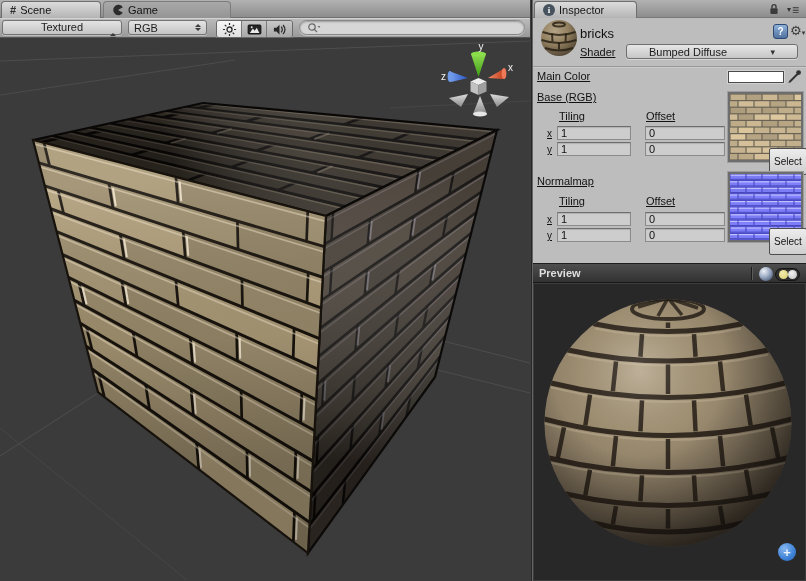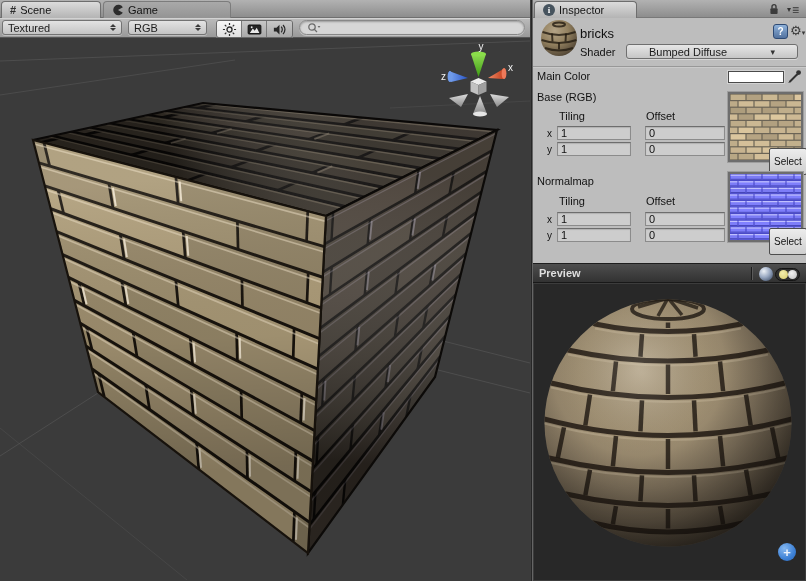--- a/index.html
+++ b/index.html
@@ -49,21 +49,21 @@
     background:linear-gradient(90deg,#4a4a4a,#232323 55%,#8c8c8c);}
 
   
   #inspector-panel{position:absolute;left:533px;top:0;width:273px;height:581px;background:#bdbdbd;}
   #inspector-panel .tabstrip{border-bottom:1px solid #787878;}
   .tab-tools{position:absolute;right:7px;top:3px;display:flex;align-items:center;gap:8px;}
   .menu-glyphs{font-size:10px;color:#333;line-height:10px;display:flex;align-items:center;}
   .menu-glyphs .caret{font-size:8px;margin-right:1px;}
   .menu-glyphs .bars{font-weight:bold;font-size:12px;}
 
-  .ilabel{position:absolute;font-size:11px;color:#121212;}
+  .ilabel{position:absolute;font-size:11px;color:#121212;text-decoration:underline;}
   .mat-name{position:absolute;left:47px;top:26px;font-size:13px;color:#101010;}
   #shader-dropdown{position:absolute;left:93px;top:44px;width:172px;height:15px;display:flex;align-items:center;
     font-size:11px;color:#1a1a1a;padding:0 22px;border:1px solid #6f6f6f;border-radius:3px;
     background:linear-gradient(#e6e6e6,#c6c6c6);box-sizing:border-box;box-shadow:0 1px 0 rgba(255,255,255,.4);}
   #shader-dropdown .caret{margin-left:auto;font-size:9px;color:#333;}
   #help-icon{position:absolute;left:240px;top:24px;width:15px;height:15px;border-radius:3px;
     background:linear-gradient(#8fb2da,#52729f);border:1px solid #2e4a74;color:#fff;font-size:10px;font-weight:bold;
     display:flex;align-items:center;justify-content:center;box-sizing:border-box;}
   #gear-icon{position:absolute;left:257px;top:23px;font-size:13px;color:#3a3a3a;display:flex;align-items:flex-start;}
   #gear-icon .caret{font-size:7px;margin-top:6px;color:#3a3a3a;}
@@ -115,21 +115,21 @@
         <span style="display:flex;">
           <svg width="12" height="12" viewBox="0 0 16 16">
               <path d="M14.5,4.2 A7,7 0 1 0 14.5,11.8 L8,8 Z" fill="#2c2c2c"></path>
             </svg>
         </span>
         <span>Game</span>
       </div>
     </div>
 
     <div id="scene-toolbar">
-      <div class="dropdown" style="left:2px;width:120px;">
+      <div class="dropdown" style="left:2px;width:120px;flex-direction:column;">
         <span>Textured</span>
         <span class="ud">
             <i class="up"></i>
             <i class="dn"></i>
           </span>
       </div>
       <div class="dropdown" style="left:128px;width:79px;">
         <span>RGB</span>
         <span class="ud">
             <i class="up"></i>

